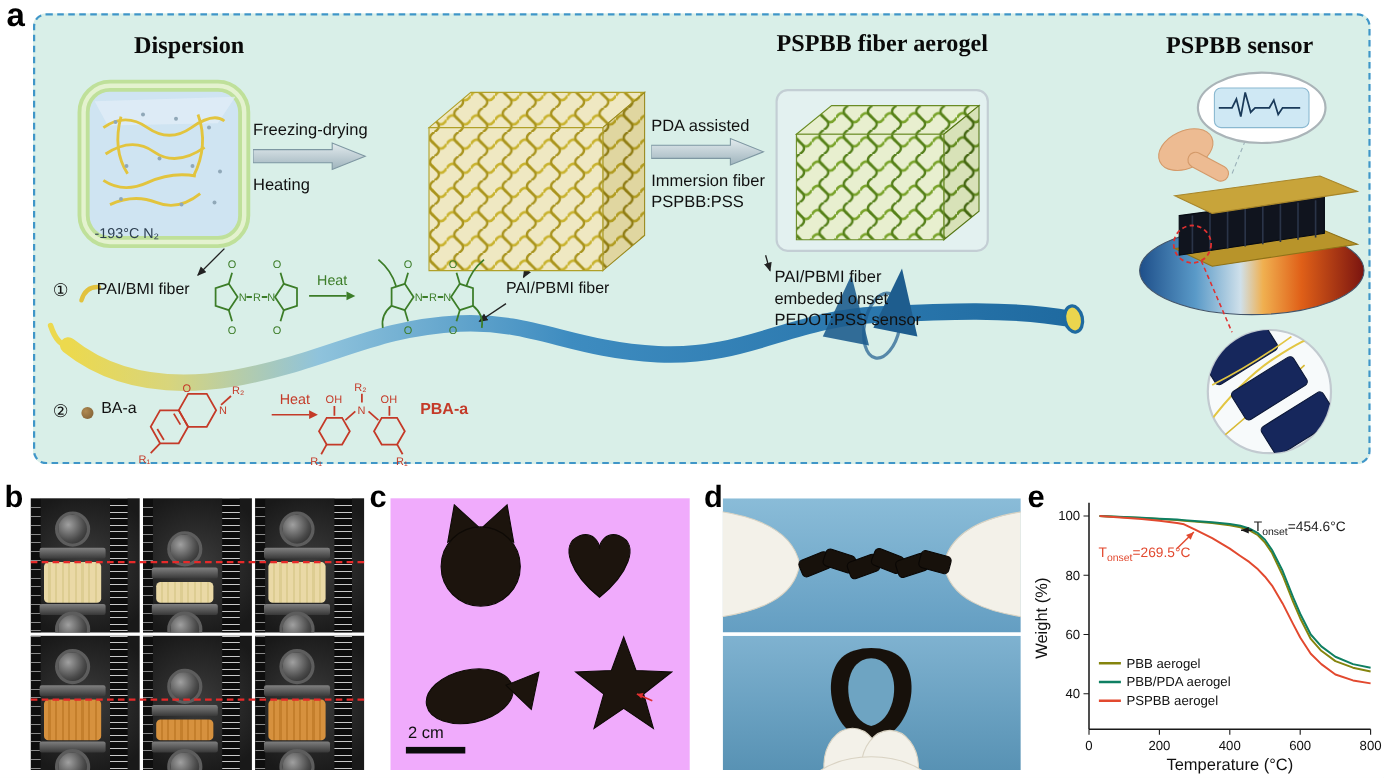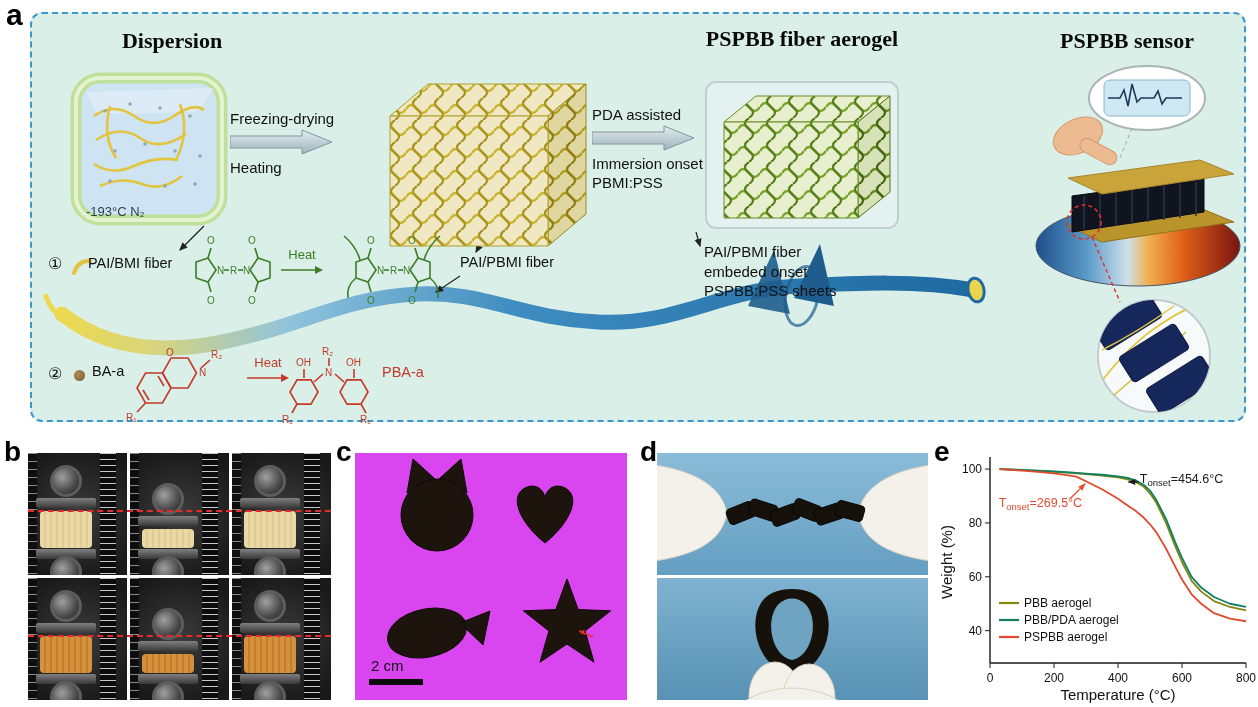--- a/index.html
+++ b/index.html
@@ -10,21 +10,21 @@
   .panel-a{position:absolute;left:30px;top:12px;width:1216px;height:410px;
            background:#d9efe8;border:2px dashed #3f96c8;border-radius:12px;box-sizing:border-box;}
   .step-title{position:absolute;font-family:"Liberation Serif",serif;font-weight:700;
               font-size:22px;text-align:center;color:#0a0a0a;z-index:5;}
   .parrow{position:absolute;text-align:left;z-index:6;}
   .parrow .ptext{font-size:15px;color:#111;line-height:1.25;}
   .abs{position:absolute;}
   .chem-label{position:absolute;font-size:14.5px;color:#111;z-index:7;}
   .green-t{color:#3c7d28;}
   .red-t{color:#c43a28;}
-  .bold{font-weight:normal;}
+  .bold{font-weight:bold;}
   .heat{position:absolute;width:48px;text-align:center;z-index:7;}
   .heat .hlbl{font-size:13px;line-height:1;}
   .chem-svg{position:absolute;z-index:6;}
   .chem-svg text{font-size:10px;font-family:"Liberation Sans",sans-serif;}
   .cg path,.cg line{stroke:#3c7d28;fill:none;stroke-width:1.6;}
   .cg text{fill:#3c7d28;}
   .cr path,.cr line{stroke:#c43a28;fill:none;stroke-width:1.6;}
   .cr text{fill:#c43a28;}
   .pedot-note{position:absolute;left:672px;top:228px;width:155px;font-size:15px;
               color:#111;line-height:1.3;z-index:7;}
@@ -45,21 +45,21 @@
            background:radial-gradient(circle at 35% 35%,#a0a0a0,#4a4a4a 60%,#202020);
            border:3px solid #5d5d5d;box-sizing:border-box;}
   .pb-sample{position:absolute;left:12px;width:52px;border-radius:4px;}
   .row1 .pb-sample{background:repeating-linear-gradient(90deg,#ead9a6 0 4px,#ddcd92 4px 6px);}
   .row2 .pb-sample{background:repeating-linear-gradient(90deg,#d6913e 0 4px,#c47f2c 4px 6px);}
   .t-tall .k-top{top:12px;} .t-tall .b-top{top:45px;} .t-tall .pb-sample{top:58px;height:37px;}
   .t-comp .k-top{top:30px;} .t-comp .b-top{top:63px;} .t-comp .pb-sample{top:76px;height:19px;}
   .b-bot{top:96px;} .k-bot{top:103px;}
   .pb-line{position:absolute;left:0;right:0;top:57px;border-top:2px dashed #e62a2a;z-index:9;}
   
-  .panel-c{position:absolute;left:355px;top:453px;width:272px;height:247px;background:#d946ef;}
+  .panel-c{position:absolute;left:355px;top:453px;width:272px;height:247px;background:#f0abfc;}
   
   .panel-d{position:absolute;left:657px;top:453px;width:271px;height:247px;}
   
   .panel-e{position:absolute;left:938px;top:445px;width:320px;height:262px;background:#fff;}
   #tga-chart text{font-family:"Liberation Sans",sans-serif;}
 </style>
 </head>
 <body>
 
 <div class="canvas">
@@ -146,22 +146,22 @@
       <div class="ptext">PDA assisted</div>
       <svg width="104" height="26" viewBox="0 0 104 26">
         <defs>
             <linearGradient id="ga2" x1="0" y1="0" x2="0" y2="1">
           <stop offset="0" stop-color="#e3ebee"></stop>
               <stop offset="1" stop-color="#9fb4bd"></stop>
             </linearGradient>
           </defs>
         <polygon points="0,7 72,7 72,1 102,13 72,25 72,19 0,19" fill="url(#ga2)" stroke="#7e97a2"></polygon>
       </svg>
-      <div class="ptext">Immersion onset</div>
-      <div class="ptext">PBMI:PSS</div>
+      <div class="ptext">Immersion fiber</div>
+      <div class="ptext">PSPBB:PSS</div>
     </div>
 
 
     <svg class="abs" style="left:330px;top:40px;z-index:5;" width="230" height="200" viewBox="0 0 230 200">
       <defs>
         <pattern id="pw1" width="22" height="22" patternUnits="userSpaceOnUse">
           <rect width="22" height="22" fill="#efe8c2"></rect>
           <path d="M0,11 q5,-8 11,0 t11,0" stroke="#c9b330" fill="none" stroke-width="2.4"></path>
           <path d="M11,0 q-8,5 0,11 t0,11" stroke="#a9941f" fill="none" stroke-width="2.2"></path>
         </pattern>
@@ -353,21 +353,21 @@
       <text x="4" y="91">R₁</text>
       <line x1="83" y1="72" x2="88" y2="81"></line>
       <text x="82" y="91">R₁</text>
     </svg>
 
     <span class="chem-label red-t bold" style="left:350px;top:350px;">PBA-a</span>
 
     <div class="pedot-note">
       <div>PAI/PBMI fiber</div>
       <div>embeded onset</div>
-      <div>PSPBB:PSS sheets</div>
+      <div>PEDOT:PSS sensor</div>
     </div>
   </div>
 
   <div class="lbl" style="left:4px;top:436px;">b</div>
   <div class="panel-b">
     <div class="pb-row row1">
       <div class="pb-tile t-tall">
         <div class="pb-ruler2"></div>
         <div class="pb-ruler"></div>
         <div class="pb-bar b-top"></div>

